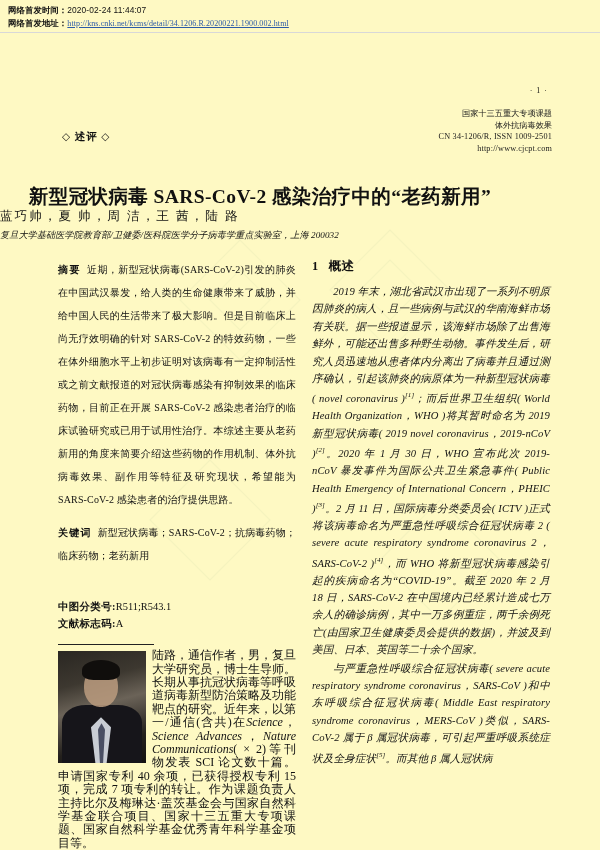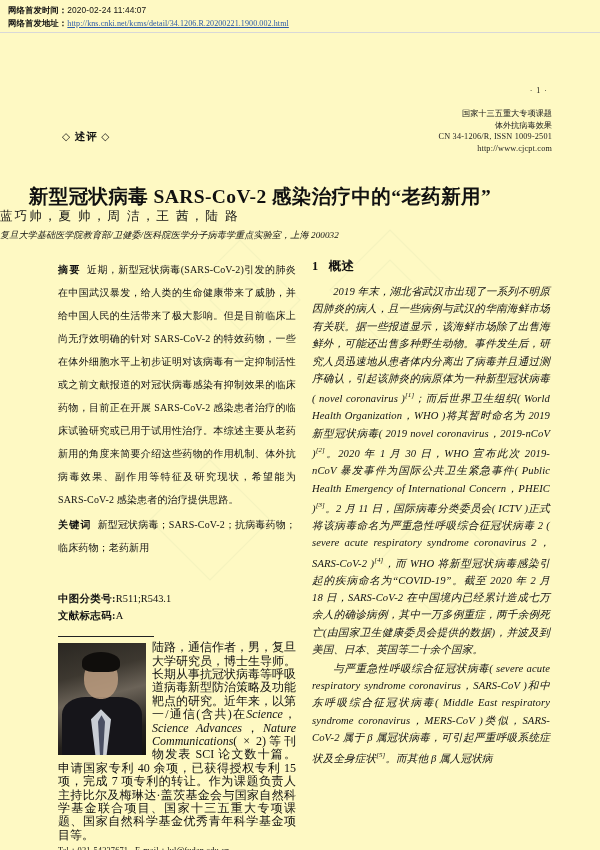--- a/index.html
+++ b/index.html
@@ -131,21 +131,21 @@
     line-height: 23px;
     text-align: justify;
     text-justify: inter-ideograph;
     letter-spacing: 0.15px;
   }
   .lead {
     font-weight: bold;
     letter-spacing: 1.2px;
     margin-right: 6px;
   }
-  .keywords { margin-top: 2px; }
+  .keywords { margin-top: 10px; }
 
   .clc {
     margin-top: 31px;
     font-size: 10.4px;
     line-height: 17px;
   }
   .clc .lead2 { font-weight: bold; letter-spacing: 0.4px; }
 
   .hr-note {
     margin-top: 12px;

